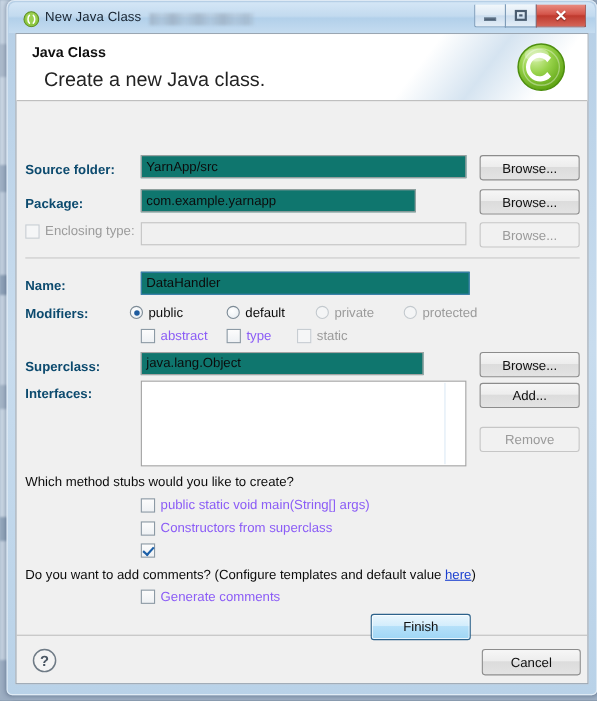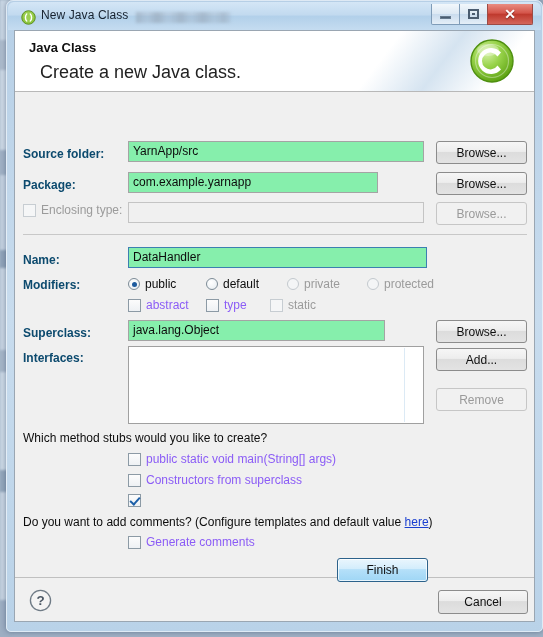--- a/index.html
+++ b/index.html
@@ -157,21 +157,21 @@
 
   
   .label {
     position: absolute;
     font-size: 12px; color: #0c4a6e; white-space: nowrap; font-weight: bold;
   }
 
   .textbox {
     position: absolute;
     height: 21px;
-    background: #86efac;
+    background: #0f766e;
     border: 1px solid #a4a4a4;
     box-sizing: border-box;
     font-size: 12px; color: #0c0c0c;
     padding: 2px 0 0 4px;
     white-space: nowrap; overflow: hidden;
   }
   .textbox.focused { border: 1px solid #3c7fb1; }
   .textbox.disabled { background: #f0f0f0; border-color: #c4c4c4; }
 
   .btn {
@@ -335,21 +335,21 @@
     <div class="textbox disabled" style="left:113px; top:171px; width:296px;"></div>
     <div class="btn disabled" style="left:421px; top:171px; width:91px;">Browse...</div>
 
     <div class="sep" style="left:8px; top:203px; width:504px;"></div>
 
     <div class="label" style="left:8px; top:222px;">Name:</div>
     <div class="textbox focused" style="left:113px; top:216px; width:299px;">DataHandler</div>
 
     <div class="label" style="left:8px; top:247px;">Modifiers:</div>
 
-    <div class="radio-wrap" style="left:113px; top:246px;text-align:right;">
+    <div class="radio-wrap" style="left:103px; top:246px;text-align:right;">
       <div class="radio checked"></div>
       <div class="radio-label">public</div>
     </div>
     <div class="radio-wrap" style="left:191px; top:246px;">
       <div class="radio"></div>
       <div class="radio-label">default</div>
     </div>
     <div class="radio-wrap" style="left:272px; top:246px;">
       <div class="radio disabled"></div>
       <div class="radio-label disabled">private</div>

